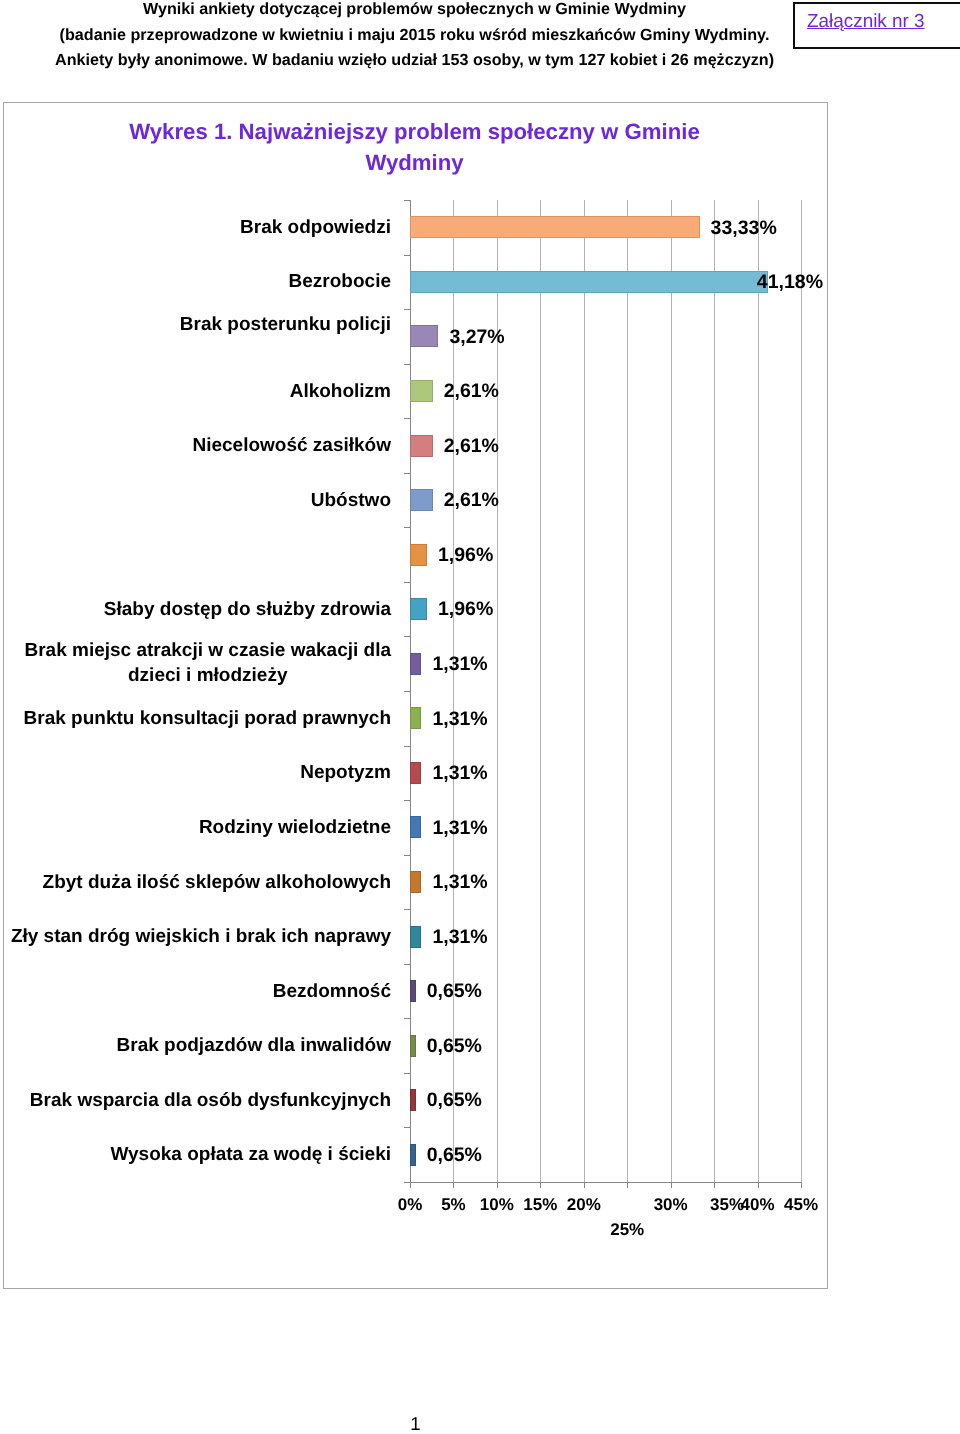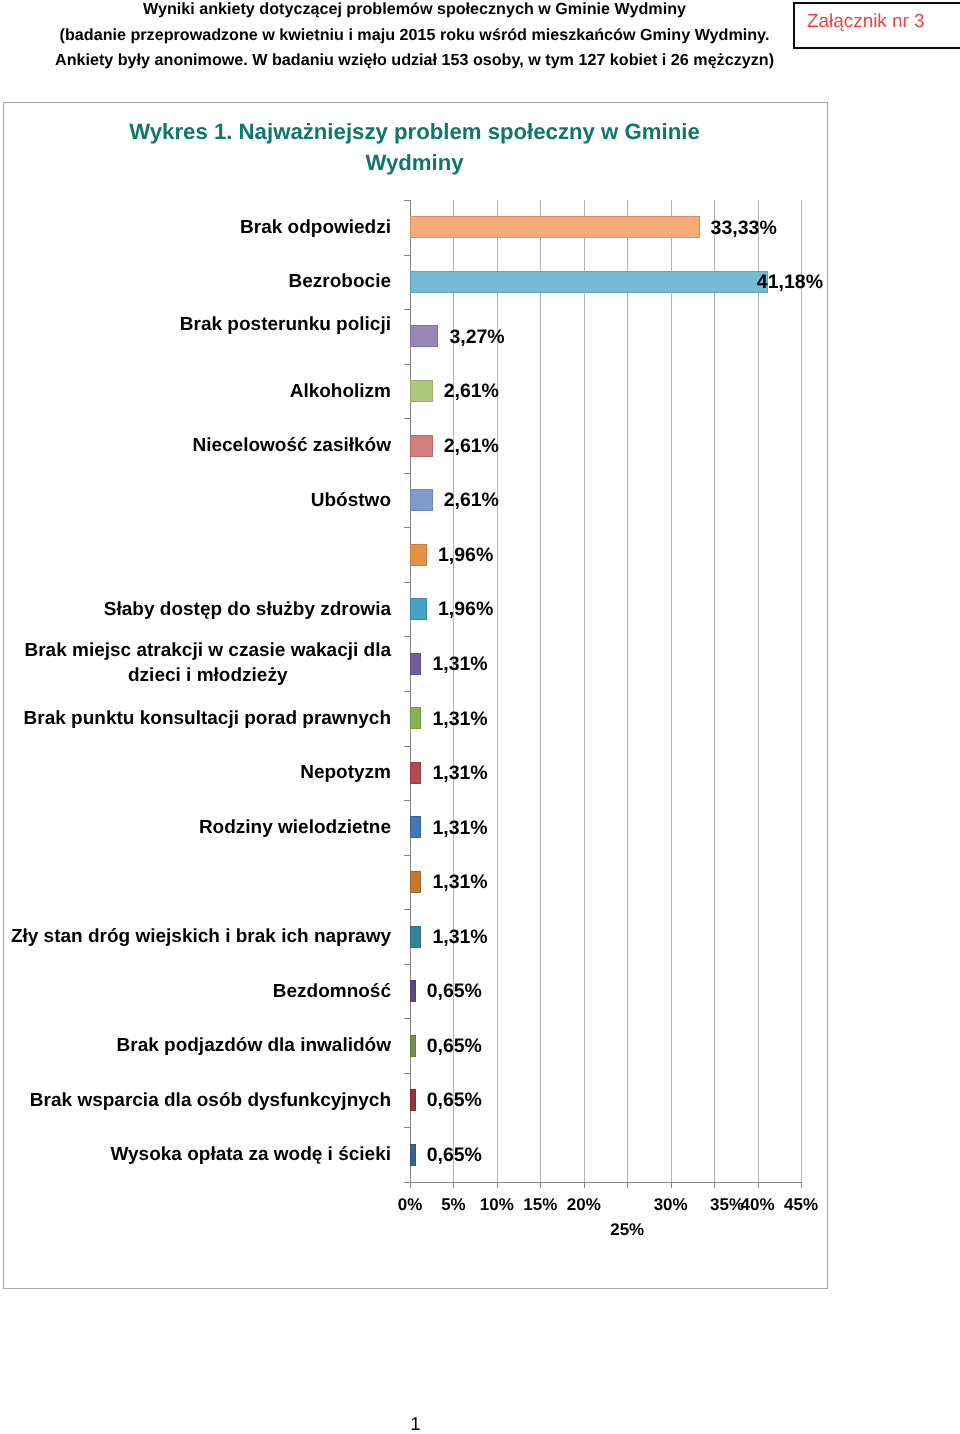--- a/index.html
+++ b/index.html
@@ -16,28 +16,28 @@
   
   .hdr-line{position:absolute;left:0;width:829px;font-weight:bold;font-size:16.15px;
      line-height:19px;color:#000;text-align:center;white-space:nowrap;}
   #hdr-l1{top:0.4px;}
   #hdr-l2{top:25.8px;}
   #hdr-l3{top:51.2px;}
 
   #attachment-box{position:absolute;left:793px;top:2px;width:192px;height:47px;
      border:2px solid #0d0d0d;box-sizing:border-box;background:#fff;}
   #attachment-label{position:absolute;left:807px;top:10.5px;font-size:18.9px;
-     line-height:22px;color:#ef4444;white-space:nowrap;}
+     line-height:22px;color:#6d28d9;white-space:nowrap;text-decoration:underline;}
 
   
   #chart-frame{position:absolute;left:3px;top:102px;width:825px;height:1187px;
      border:1px solid #a6a6a6;box-sizing:border-box;background:#fff;}
 
   #chart-title{position:absolute;left:2px;top:12.5px;width:817px;text-align:center;
-     font-weight:bold;font-size:22.2px;line-height:31.7px;color:#0f766e;}
+     font-weight:bold;font-size:22.2px;line-height:31.7px;color:#6d28d9;}
 
   
   #plot{position:absolute;left:0;top:0;width:825px;height:1187px;}
   .gridline{position:absolute;width:1px;background:#b2b2b2;}
   #axis-line{position:absolute;width:1px;background:#868686;}
   #axis-bottom{position:absolute;height:1px;background:#868686;}
   .ytick{position:absolute;height:1px;background:#868686;}
   .xtick{position:absolute;width:1px;background:#868686;}
 
   .bar{position:absolute;height:22px;}
@@ -173,20 +173,23 @@
         <div class="cat-label" style="right: 438px; top: 669.433px; transform: translateY(-50%);">
           <div>Nepotyzm</div>
         </div>
         <div class="bar" style="left: 406px; top: 713px; width: 11.3824px; background: rgb(68, 119, 181); border: 1px solid rgb(58, 102, 156); box-sizing: border-box;"></div>
         <div class="val-label" style="left: 428.382px; top: 713.689px;">1,31%</div>
         <div class="cat-label" style="right: 438px; top: 723.989px; transform: translateY(-50%);">
           <div>Rodziny wielodzietne</div>
         </div>
         <div class="bar" style="left: 406px; top: 768px; width: 11.3824px; background: rgb(197, 121, 47); border: 1px solid rgb(169, 104, 40); box-sizing: border-box;"></div>
         <div class="val-label" style="left: 428.382px; top: 768.244px;">1,31%</div>
+        <div class="cat-label" style="right: 438px; top: 778.544px; transform: translateY(-50%);">
+          <div>Zbyt duża ilość sklepów alkoholowych</div>
+        </div>
         <div class="bar" style="left: 406px; top: 823px; width: 11.3824px; background: rgb(50, 134, 154); border: 1px solid rgb(43, 115, 132); box-sizing: border-box;"></div>
         <div class="val-label" style="left: 428.382px; top: 822.8px;">1,31%</div>
         <div class="cat-label" style="right: 438px; top: 833.1px; transform: translateY(-50%);">
           <div>Zły stan dróg wiejskich i brak ich naprawy</div>
         </div>
         <div class="bar" style="left: 406px; top: 877px; width: 5.64778px; background: rgb(92, 74, 118); border: 1px solid rgb(79, 64, 101); box-sizing: border-box;"></div>
         <div class="val-label" style="left: 422.648px; top: 877.356px;">0,65%</div>
         <div class="cat-label" style="right: 438px; top: 887.656px; transform: translateY(-50%);">
           <div>Bezdomność</div>
         </div>

